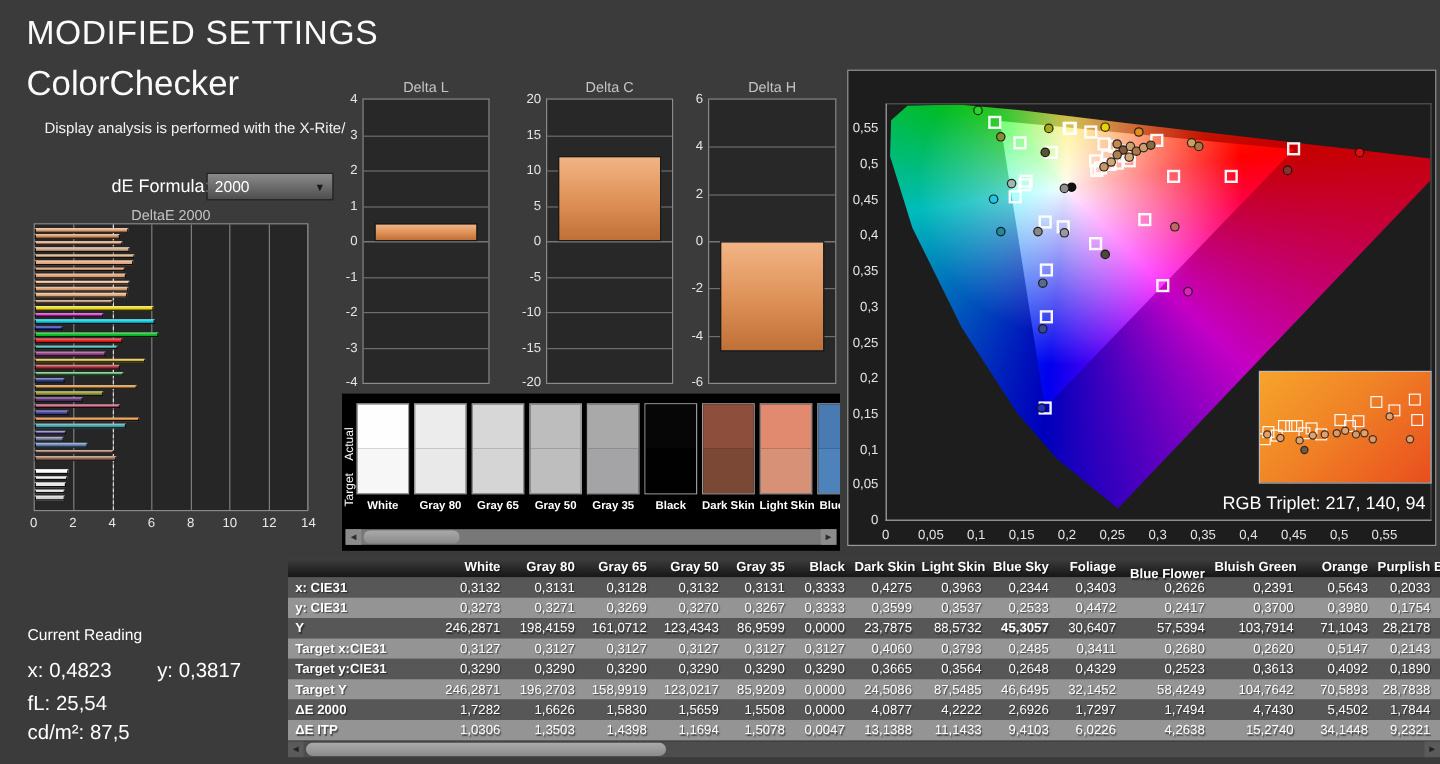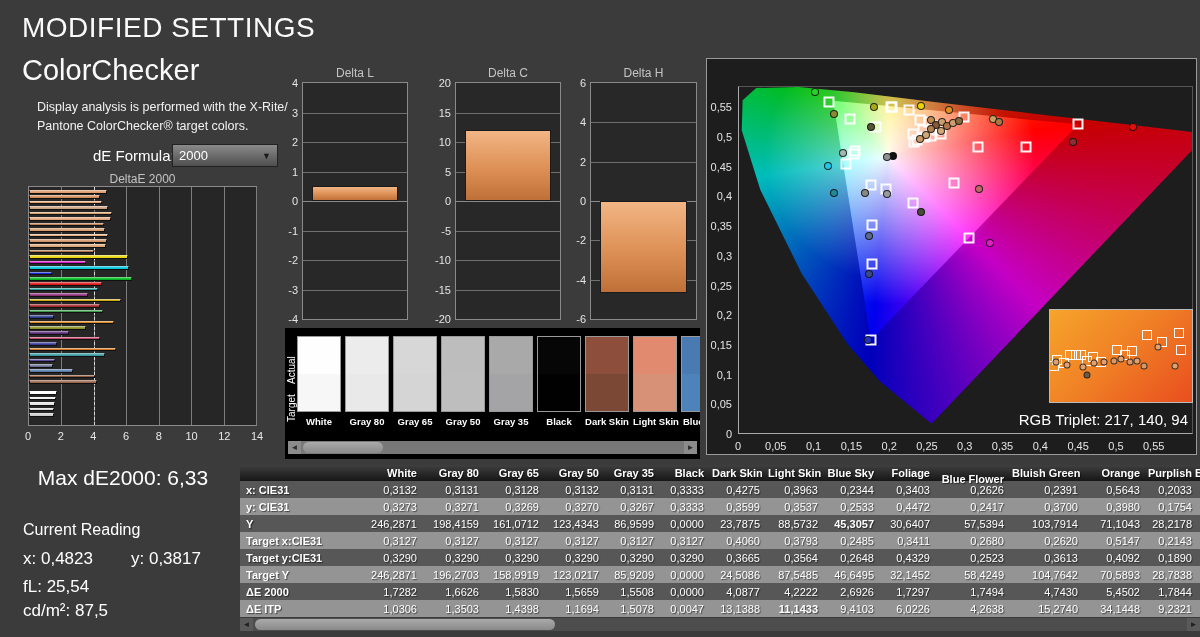--- a/index.html
+++ b/index.html
@@ -67,21 +67,21 @@
   .cie-dot { position:absolute; width:8px; height:8px; border-radius:50%; border:1.5px solid rgba(15,15,15,0.85); transform:translate(-50%,-50%); }
   .cie-ticklabel { position:absolute; font-size:11px; color:#e4e4e4; }
   #cie-inset { left:342px; top:250px; width:144px; height:94px; border:1px solid #bbb;
       background:linear-gradient(135deg,#f6a42c 0%,#f08226 45%,#e94e1e 100%); overflow:hidden; }
   .ins-sq { position:absolute; width:10px; height:10px; border:1.5px solid rgba(255,255,255,0.95); transform:translate(-50%,-50%); }
   .ins-dot { position:absolute; width:7px; height:7px; border-radius:50%; border:1.5px solid rgba(40,30,20,0.85); transform:translate(-50%,-50%); }
   #rgb-triplet { right:8px; top:352px; font-size:15px; color:#fff; }
 
   
   #summary { left:18px; top:464px; width:210px; text-align:center; font-size:21px; line-height:1.3; color:#fff; }
-  #current-title { left:23px; top:521px; font-size:16px; color:#fff; }
+  #current-title { left:23px; top:521px; font-size:13px; color:#fff; }
   .cr-line { font-size:17px; color:#fff; }
   #cr-xy { left:23px; top:549px; }
   #cr-xy .y-part { margin-left:38px; }
   #cr-fl { left:23px; top:577px; }
   #cr-cd { left:23px; top:601px; }
 
   
   #data-table { left:240px; top:465px; width:960px; }
   .t-row { display:flex; height:17px; align-items:center; }
   .t-row.header { height:16px; background:linear-gradient(180deg,#3f3f3f,#161616); }
@@ -93,21 +93,20 @@
   .t-row.header .t-cell { font-weight:bold; }
   #table-scroll { left:240px; top:618px; width:960px; }
 </style>
 </head>
 <body>
 
 <div class="abs" id="main-title">MODIFIED SETTINGS</div>
 <div class="abs" id="sub-title">ColorChecker</div>
 <div class="abs" id="description">
   <div>Display analysis is performed with the X-Rite/</div>
-  <div>Pantone ColorChecker® target colors.</div>
 </div>
 <div class="abs" id="formula-label">dE Formula:</div>
 <div class="abs" id="formula-dropdown">
   <span>2000</span>
   <span class="caret">▼</span>
 </div>
 
 <div class="abs" id="deltae-title">DeltaE 2000</div>
 <div class="abs" id="deltae-plot">
   <div id="deltae-grid">
@@ -444,21 +443,20 @@
       <div class="ins-dot" style="left: 61%; top: 55%; background: rgb(224, 160, 112);"></div>
       <div class="ins-dot" style="left: 66%; top: 61%; background: rgb(216, 152, 104);"></div>
       <div class="ins-dot" style="left: 76%; top: 40%; background: rgb(224, 160, 112);"></div>
       <div class="ins-dot" style="left: 88%; top: 61%; background: rgb(224, 160, 112);"></div>
       <div class="ins-dot" style="left: 26%; top: 71%; background: rgb(106, 90, 74);"></div>
     </div>
   <div class="abs" id="rgb-triplet">RGB Triplet: 217, 140, 94</div>
 </div>
 
 <div class="abs" id="summary">
-  <div><span>Max dE2000:</span> <span>6,33</span></div>
 </div>
 <div class="abs" id="current-title">Current Reading</div>
 <div class="abs cr-line" id="cr-xy">
   <span>x:</span> <span>0,4823</span><span class="y-part"><span>y:</span> <span>0,3817</span></span>
 </div>
 <div class="abs cr-line" id="cr-fl">
   <span>fL:</span> <span>25,54</span>
 </div>
 <div class="abs cr-line" id="cr-cd">
   <span>cd/m²:</span> <span>87,5</span>
@@ -603,21 +601,21 @@
     </div>
     <div class="t-row light">
       <div class="t-cell label" style="width: 110px;">ΔE ITP</div>
       <div class="t-cell" style="width: 75px;">1,0306</div>
       <div class="t-cell" style="width: 62px;">1,3503</div>
       <div class="t-cell" style="width: 60px;">1,4398</div>
       <div class="t-cell" style="width: 60px;">1,1694</div>
       <div class="t-cell" style="width: 55px;">1,5078</div>
       <div class="t-cell" style="width: 50px;">0,0047</div>
       <div class="t-cell" style="width: 56px;">13,1388</div>
-      <div class="t-cell" style="width: 58px; font-weight: bold;">11,1433</div>
+      <div class="t-cell" style="width: 58px;">11,1433</div>
       <div class="t-cell" style="width: 56px;">9,4103</div>
       <div class="t-cell" style="width: 56px;">6,0226</div>
       <div class="t-cell" style="width: 74px;">4,2638</div>
       <div class="t-cell" style="width: 74px;">15,2740</div>
       <div class="t-cell" style="width: 62px;">34,1448</div>
       <div class="t-cell" style="width: 52px;">9,2321</div>
     </div>
   </div>
 <div class="abs hscroll" id="table-scroll" style="background:#4d4d4d">
   <div class="arrow" style="background:#5a5a5a;color:#222">◄</div>

